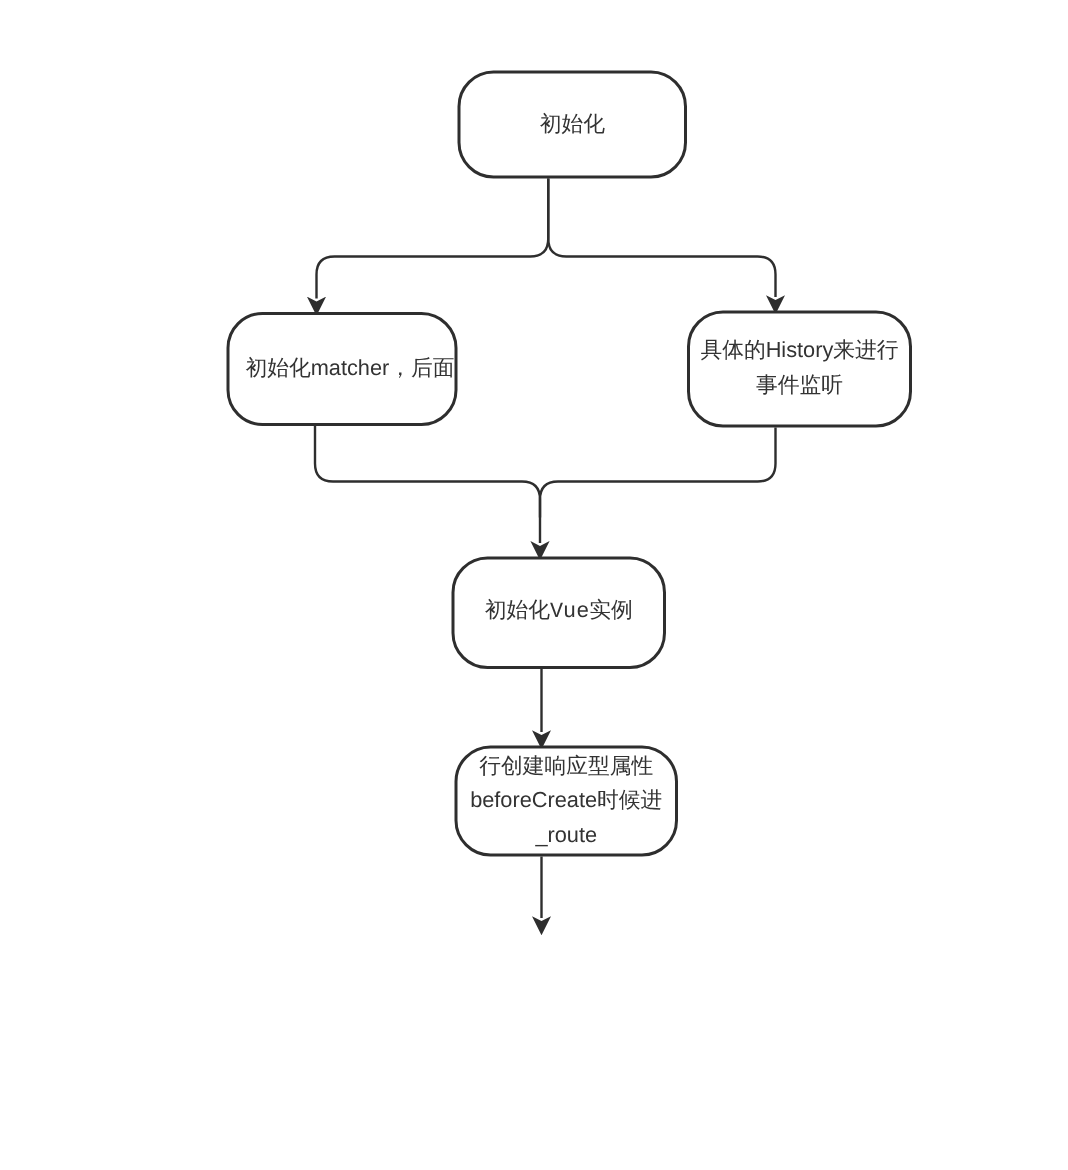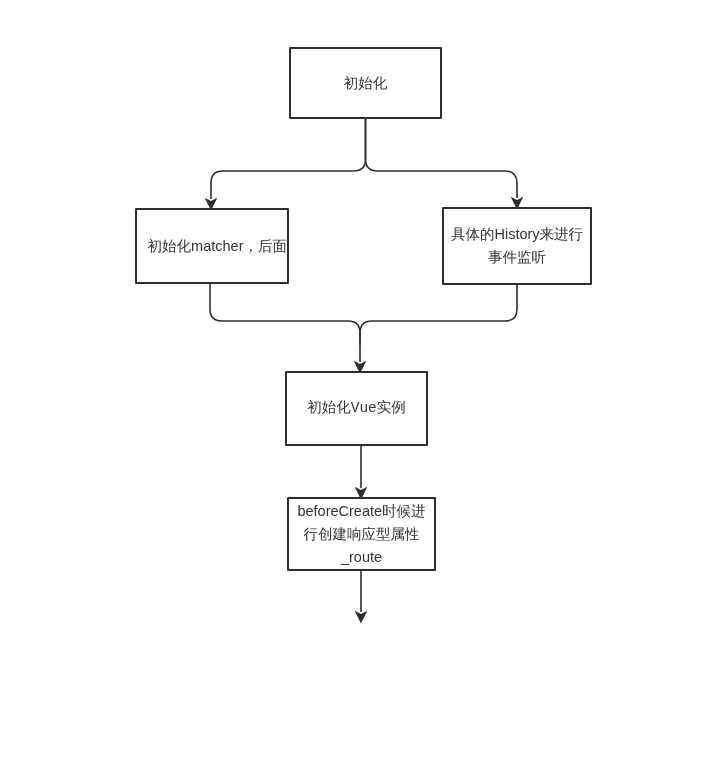--- a/index.html
+++ b/index.html
@@ -27,30 +27,31 @@
   }
   .edge {
     fill: none;
     stroke: var(--stroke);
     stroke-width: 1.6;
   }
   .arrowhead-fill { fill: var(--stroke); }
   .node {
     position: absolute;
     border: 2px solid var(--stroke);
-    border-radius: 1px;
+    border-radius: 24px;
     background: var(--bg);
     color: var(--text);
     display: flex;
     flex-direction: column;
     align-items: center;
     justify-content: center;
     text-align: center;
     font-size: 14.5px;
     line-height: 23px;
+    margin-left: 16px;
   }
   .node span { display: block; white-space: nowrap; }
   .node-init         { left: 289px; top: 47px;  width: 153px; height: 72px; }
   .node-matcher      { left: 135px; top: 208px; width: 154px; height: 76px; align-items: flex-end; }
   .node-history      { left: 442px; top: 207px; width: 150px; height: 78px; }
   .node-vue          { left: 285px; top: 371px; width: 143px; height: 75px; font-family: Liberation Mono, monospace; }
   .node-beforecreate { left: 287px; top: 497px; width: 149px; height: 74px; }
   .node-routerview   { left: 272px; top: 621px; width: 172px; height: 97px; }
 </style>
 </head>
@@ -83,19 +84,19 @@
   <div class="node node-history">
     <span>具体的History来进行</span>
     <span>事件监听</span>
   </div>
 
   <div class="node node-vue">
     <span>初始化Vue实例</span>
   </div>
 
   <div class="node node-beforecreate">
+    <span>行创建响应型属性</span>
     <span>beforeCreate时候进</span>
-    <span>行创建响应型属性</span>
     <span>_route</span>
   </div>
 
 
 </div>
 
 </body></html>

